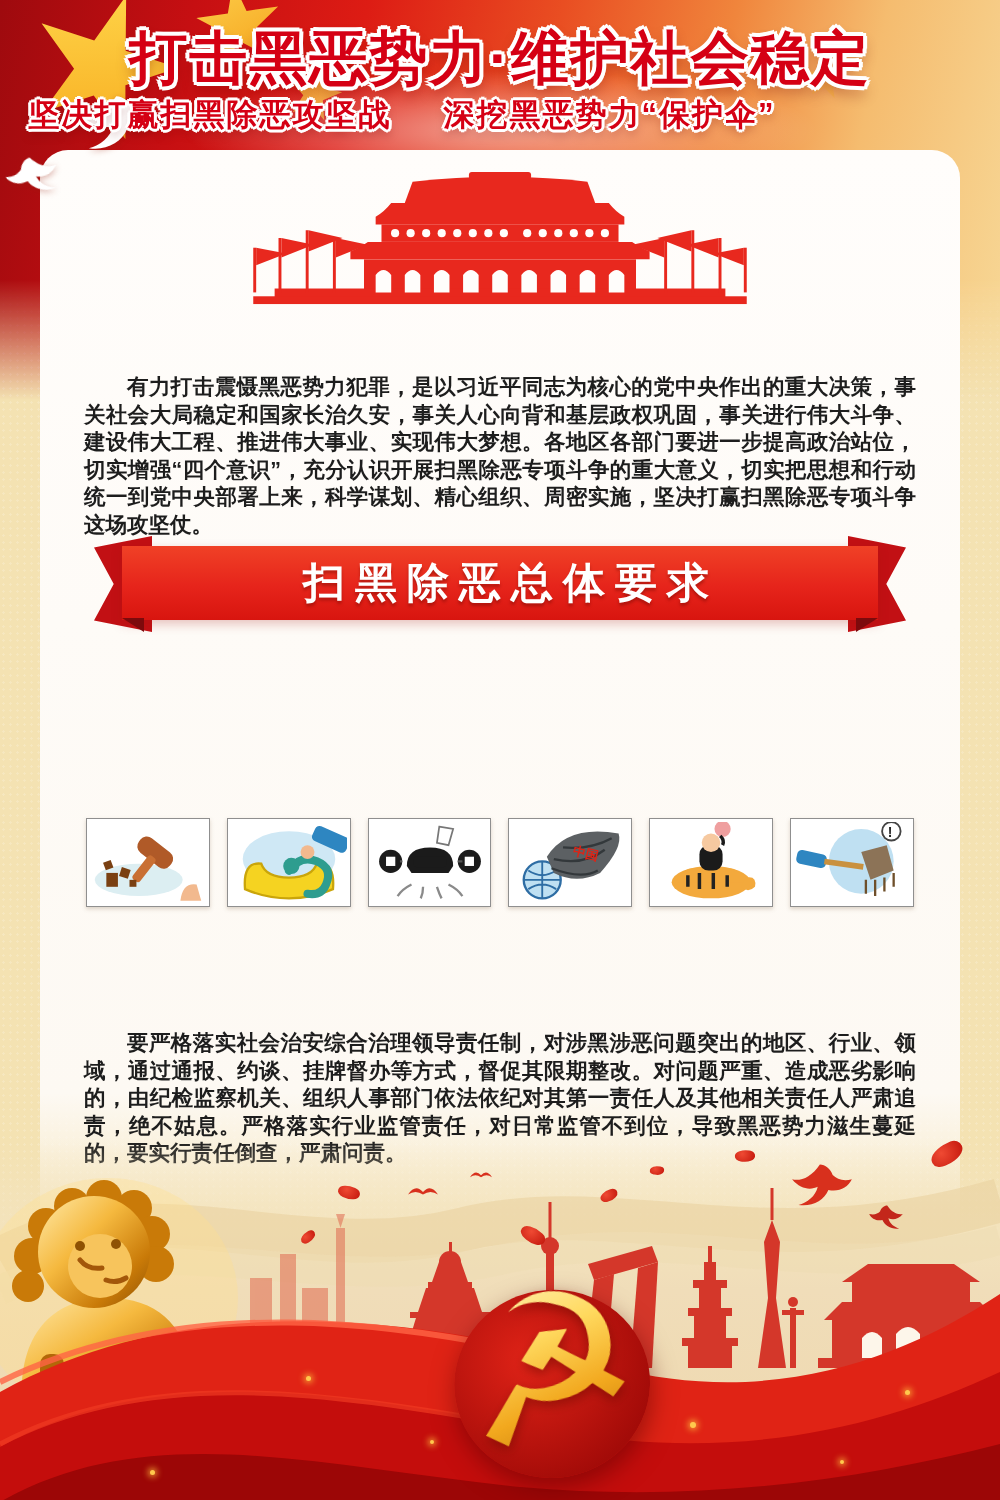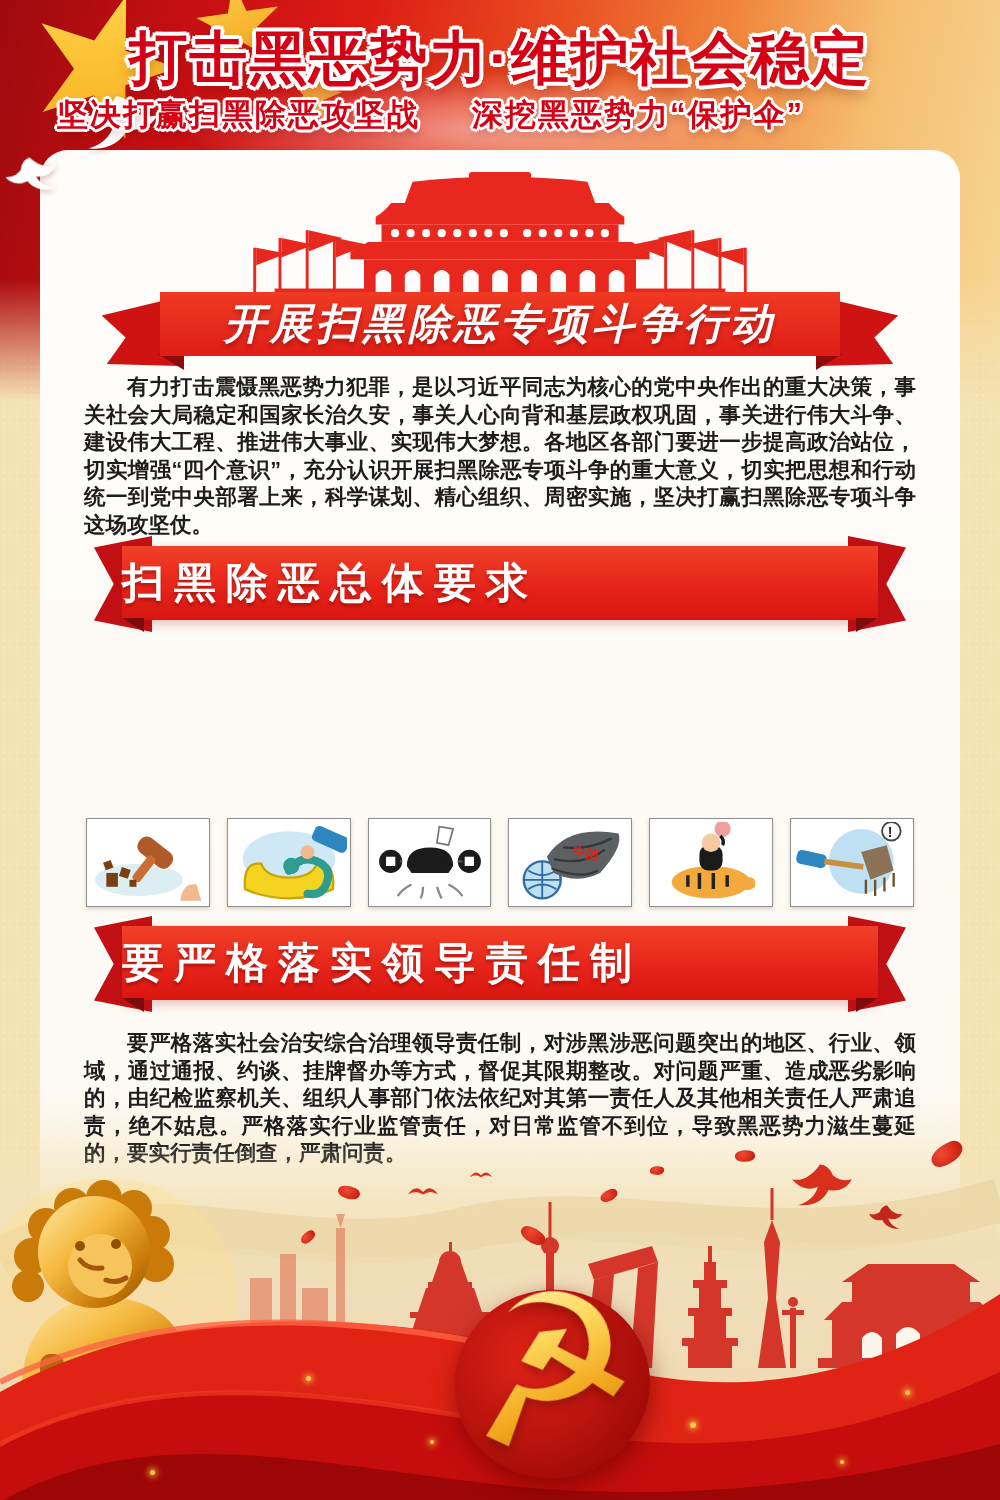--- a/index.html
+++ b/index.html
@@ -34,21 +34,21 @@
   .dove{ position:absolute; z-index:3; }
   .dove svg{ display:block; filter:drop-shadow(0 2px 3px rgba(150,30,10,.35)); }
 
   .title{
     position:absolute; left:0; top:20px; width:1000px; z-index:4; text-align:center;
     font-size:58px; font-weight:bold; letter-spacing:2px; color:#d50014; white-space:nowrap;
     text-shadow:-4px 0 0 #fff,4px 0 0 #fff,0 -4px 0 #fff,0 4px 0 #fff,
       -3px -3px 0 #fff,3px 3px 0 #fff,-3px 3px 0 #fff,3px -3px 0 #fff,0 8px 14px rgba(110,0,0,.45);
   }
   .subtitle{
-    position:absolute; left:0; top:94px; width:804px; z-index:4; text-align:right;
+    position:absolute; left:0; top:94px; width:804px; z-index:4; text-align:center;
     font-size:31px; font-weight:bold; letter-spacing:2px; color:#d50014; white-space:nowrap;
     text-shadow:-3px 0 0 #fff,3px 0 0 #fff,0 -3px 0 #fff,0 3px 0 #fff,
       -2px -2px 0 #fff,2px 2px 0 #fff,-2px 2px 0 #fff,2px -2px 0 #fff,0 6px 10px rgba(110,0,0,.4);
   }
   .subtitle .gap{ display:inline-block; width:52px; }
 
   
   .panel{
     position:absolute; left:40px; top:150px; width:920px; height:1110px; z-index:2;
     background:linear-gradient(180deg,#fffdfb 0%,#fdf9f3 85%,rgba(253,249,243,0) 100%);
@@ -87,22 +87,23 @@
 
   
   .ribbon{ position:absolute; left:78px; width:764px; height:74px; z-index:5; }
   .ribbon .tail{ position:absolute; top:-10px; width:58px; height:96px; background:#c21014;
     clip-path:polygon(100% 0,0 12%,34% 50%,0 88%,100% 100%); }
   .ribbon .tail.left{ left:-24px; }
   .ribbon .tail.right{ right:-24px; transform:scaleX(-1); }
   .ribbon .body{
     position:absolute; left:4px; right:4px; top:0; height:100%;
     background:linear-gradient(180deg,#f04126 0%,#e6241b 55%,#d8150f 100%);
-    display:flex; align-items:center; justify-content:flex-start;
+    display:flex; align-items:center; justify-content:center;
     box-shadow:0 4px 10px rgba(160,20,10,.25);
+    padding-left:22px;
   }
   .ribbon .fold{ position:absolute; width:22px; height:14px; background:#7d0a0c; top:72px; }
   .ribbon .fold.left{ left:4px; clip-path:polygon(0 0,100% 0,100% 100%); }
   .ribbon .fold.right{ right:4px; clip-path:polygon(0 0,100% 0,0 100%); }
   .ribbon .text{ font-size:42px; font-weight:bold; color:#fff; letter-spacing:10px; white-space:nowrap;
     text-shadow:0 3px 3px rgba(120,10,5,.45); }
   .ribbon.r1{ top:396px; }
   .ribbon.r2{ top:776px; }
 
   
@@ -239,29 +240,20 @@
           <rect x="0" y="68" width="3" height="64"></rect>
           <path d="M3 68 L38 76 L3 90 Z"></path>
         </g>
       <g transform="translate(522,0) scale(-1,1)">
           <rect x="0" y="76" width="3" height="56"></rect>
           <path d="M3 76 L36 83 L3 96 Z"></path>
         </g>
     </g>
   </svg>
 
-  <div class="banner">
-    <div class="end left"></div>
-    <div class="end right"></div>
-    <div class="fold left"></div>
-    <div class="fold right"></div>
-    <div class="body">
-        <span class="text">开展扫黑除恶专项斗争行动</span>
-      </div>
-  </div>
 
   <p class="para p1">有力打击震慑黑恶势力犯罪，是以习近平同志为核心的党中央作出的重大决策，事关社会大局稳定和国家长治久安，事关人心向背和基层政权巩固，事关进行伟大斗争、建设伟大工程、推进伟大事业、实现伟大梦想。各地区各部门要进一步提高政治站位，切实增强“四个意识”，充分认识开展扫黑除恶专项斗争的重大意义，切实把思想和行动统一到党中央部署上来，科学谋划、精心组织、周密实施，坚决打赢扫黑除恶专项斗争这场攻坚仗。</p>
 
   <div class="ribbon r1">
     <div class="tail left"></div>
     <div class="tail right"></div>
     <div class="body">
         <span class="text">扫黑除恶总体要求</span>
       </div>
     <div class="fold left"></div>
@@ -342,29 +334,20 @@
         <path d="M58 26 l22 -6 6 22 -20 8 Z" fill="#8c7357"></path>
         <g stroke="#6e4f2a" stroke-width="2">
             <path d="M62 50 v12 M70 50 v14 M78 48 v12 M86 44 v12"></path>
           </g>
         <circle cx="84" cy="8" r="8" fill="#fff" stroke="#444" stroke-width="1.6"></circle>
         <text x="81" y="13" font-size="12" fill="#222" font-weight="bold">!</text>
       </svg>
     </div>
   </div>
 
-  <div class="ribbon r2">
-    <div class="tail left"></div>
-    <div class="tail right"></div>
-    <div class="body">
-        <span class="text">要严格落实领导责任制</span>
-      </div>
-    <div class="fold left"></div>
-    <div class="fold right"></div>
-  </div>
 
   <p class="para p3">要严格落实社会治安综合治理领导责任制，对涉黑涉恶问题突出的地区、行业、领域，通过通报、约谈、挂牌督办等方式，督促其限期整改。对问题严重、造成恶劣影响的，由纪检监察机关、组织人事部门依法依纪对其第一责任人及其他相关责任人严肃追责，绝不姑息。严格落实行业监管责任，对日常监管不到位，导致黑恶势力滋生蔓延的，要实行责任倒查，严肃问责。</p>
 </div>
 
 <div class="scenery">
   <div class="bg"></div>
 
   <svg class="greatwall" viewBox="0 0 1000 220">
     <path d="M0 120 C140 40 300 130 460 90 C620 50 760 130 1000 60" stroke="#e9d2a0" stroke-width="44" fill="none" opacity="0.75"></path>
     <path d="M0 150 C160 80 320 160 500 120 C680 80 820 150 1000 100" stroke="#eedcb2" stroke-width="30" fill="none" opacity="0.6"></path>

